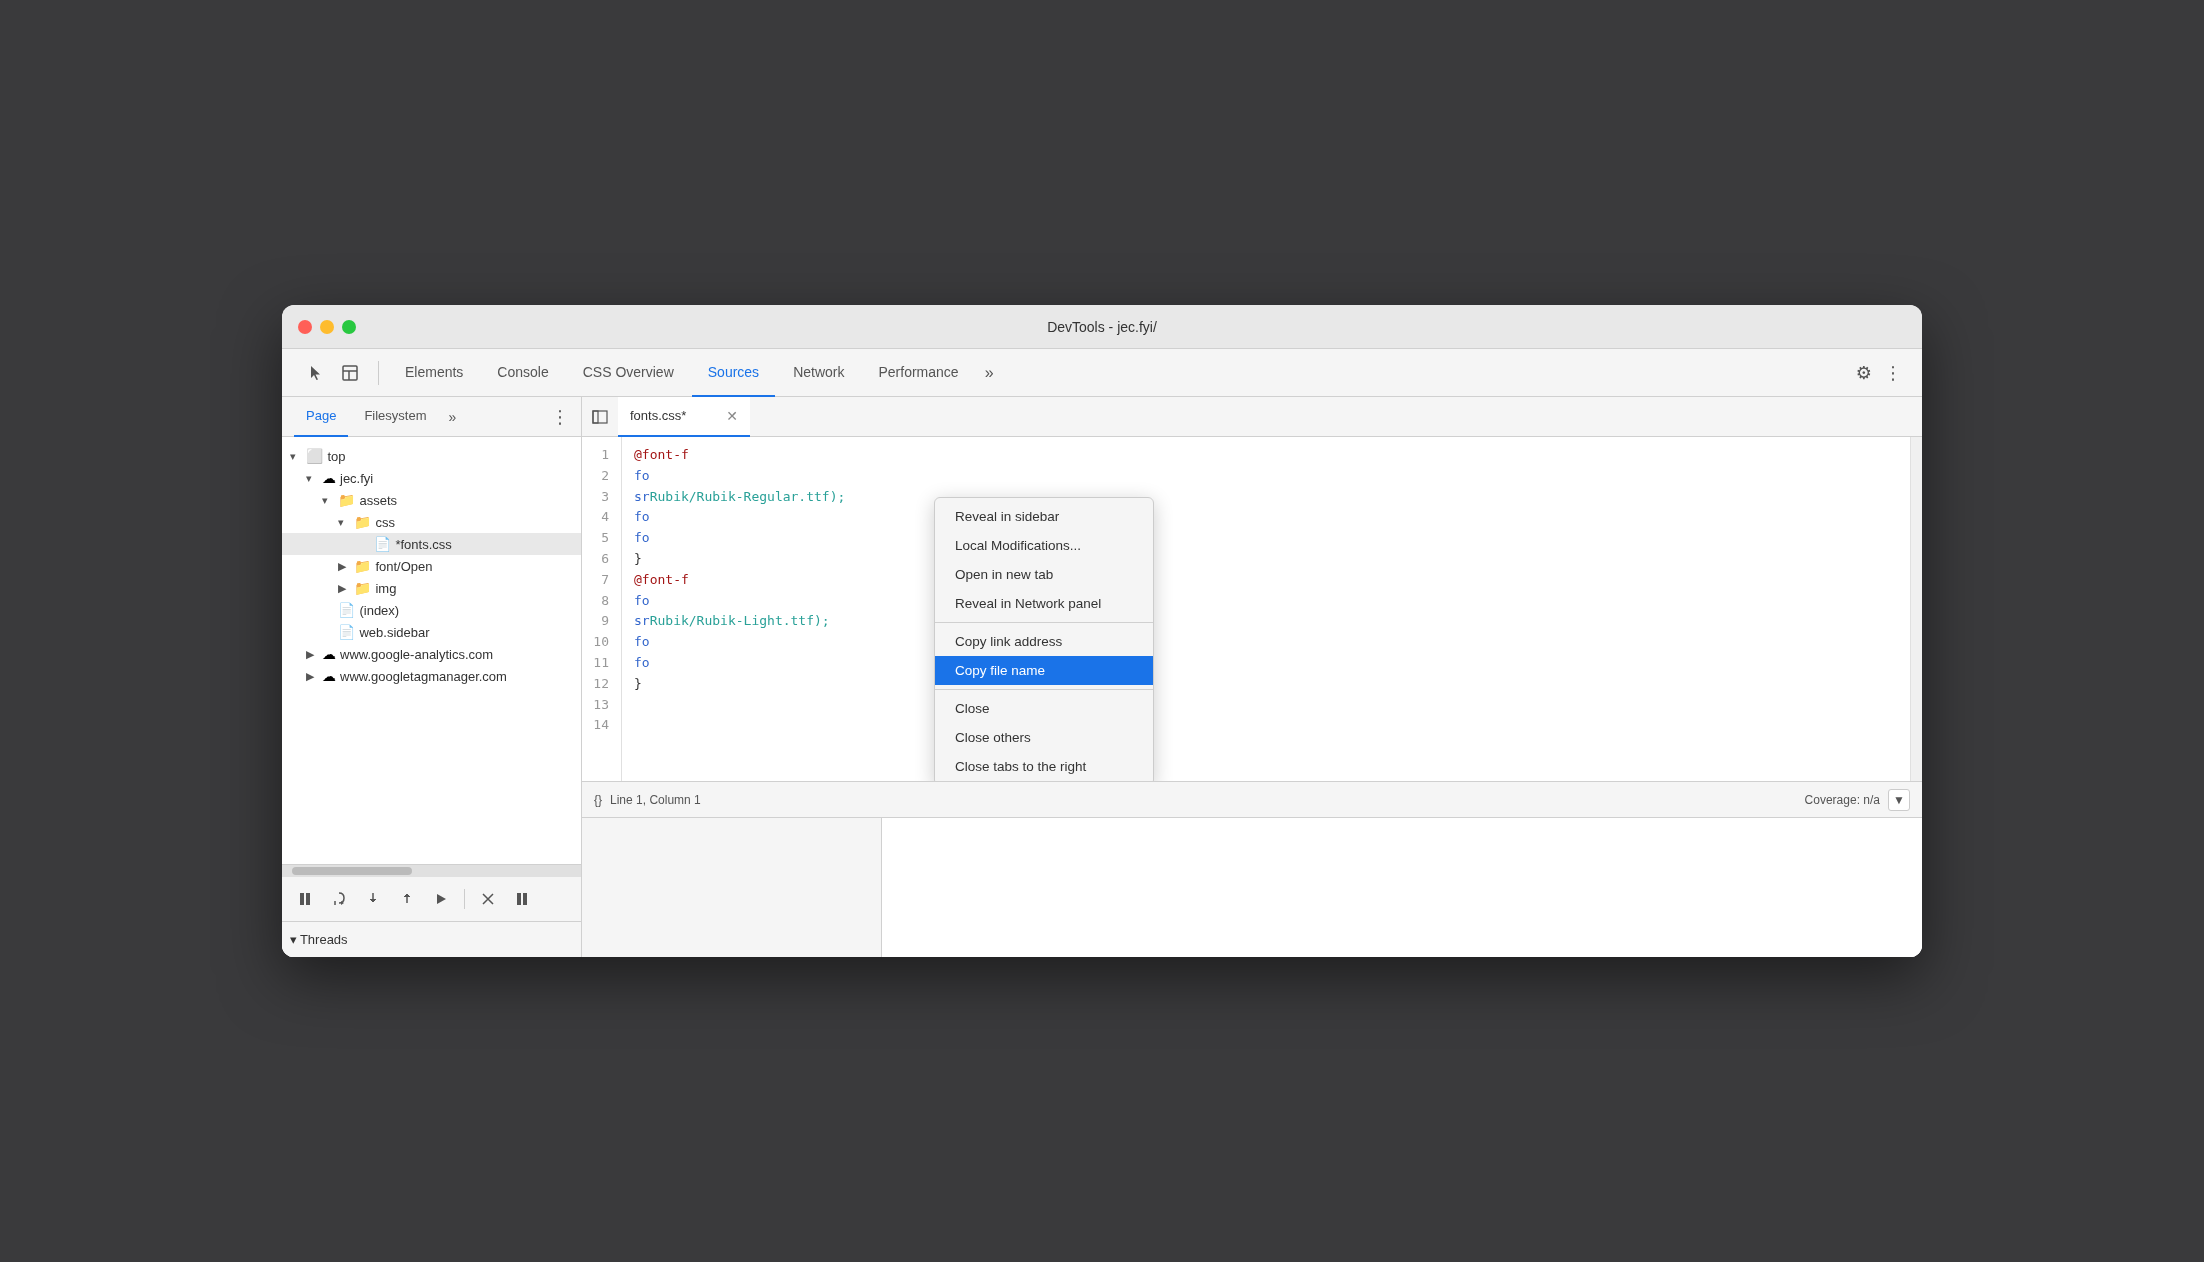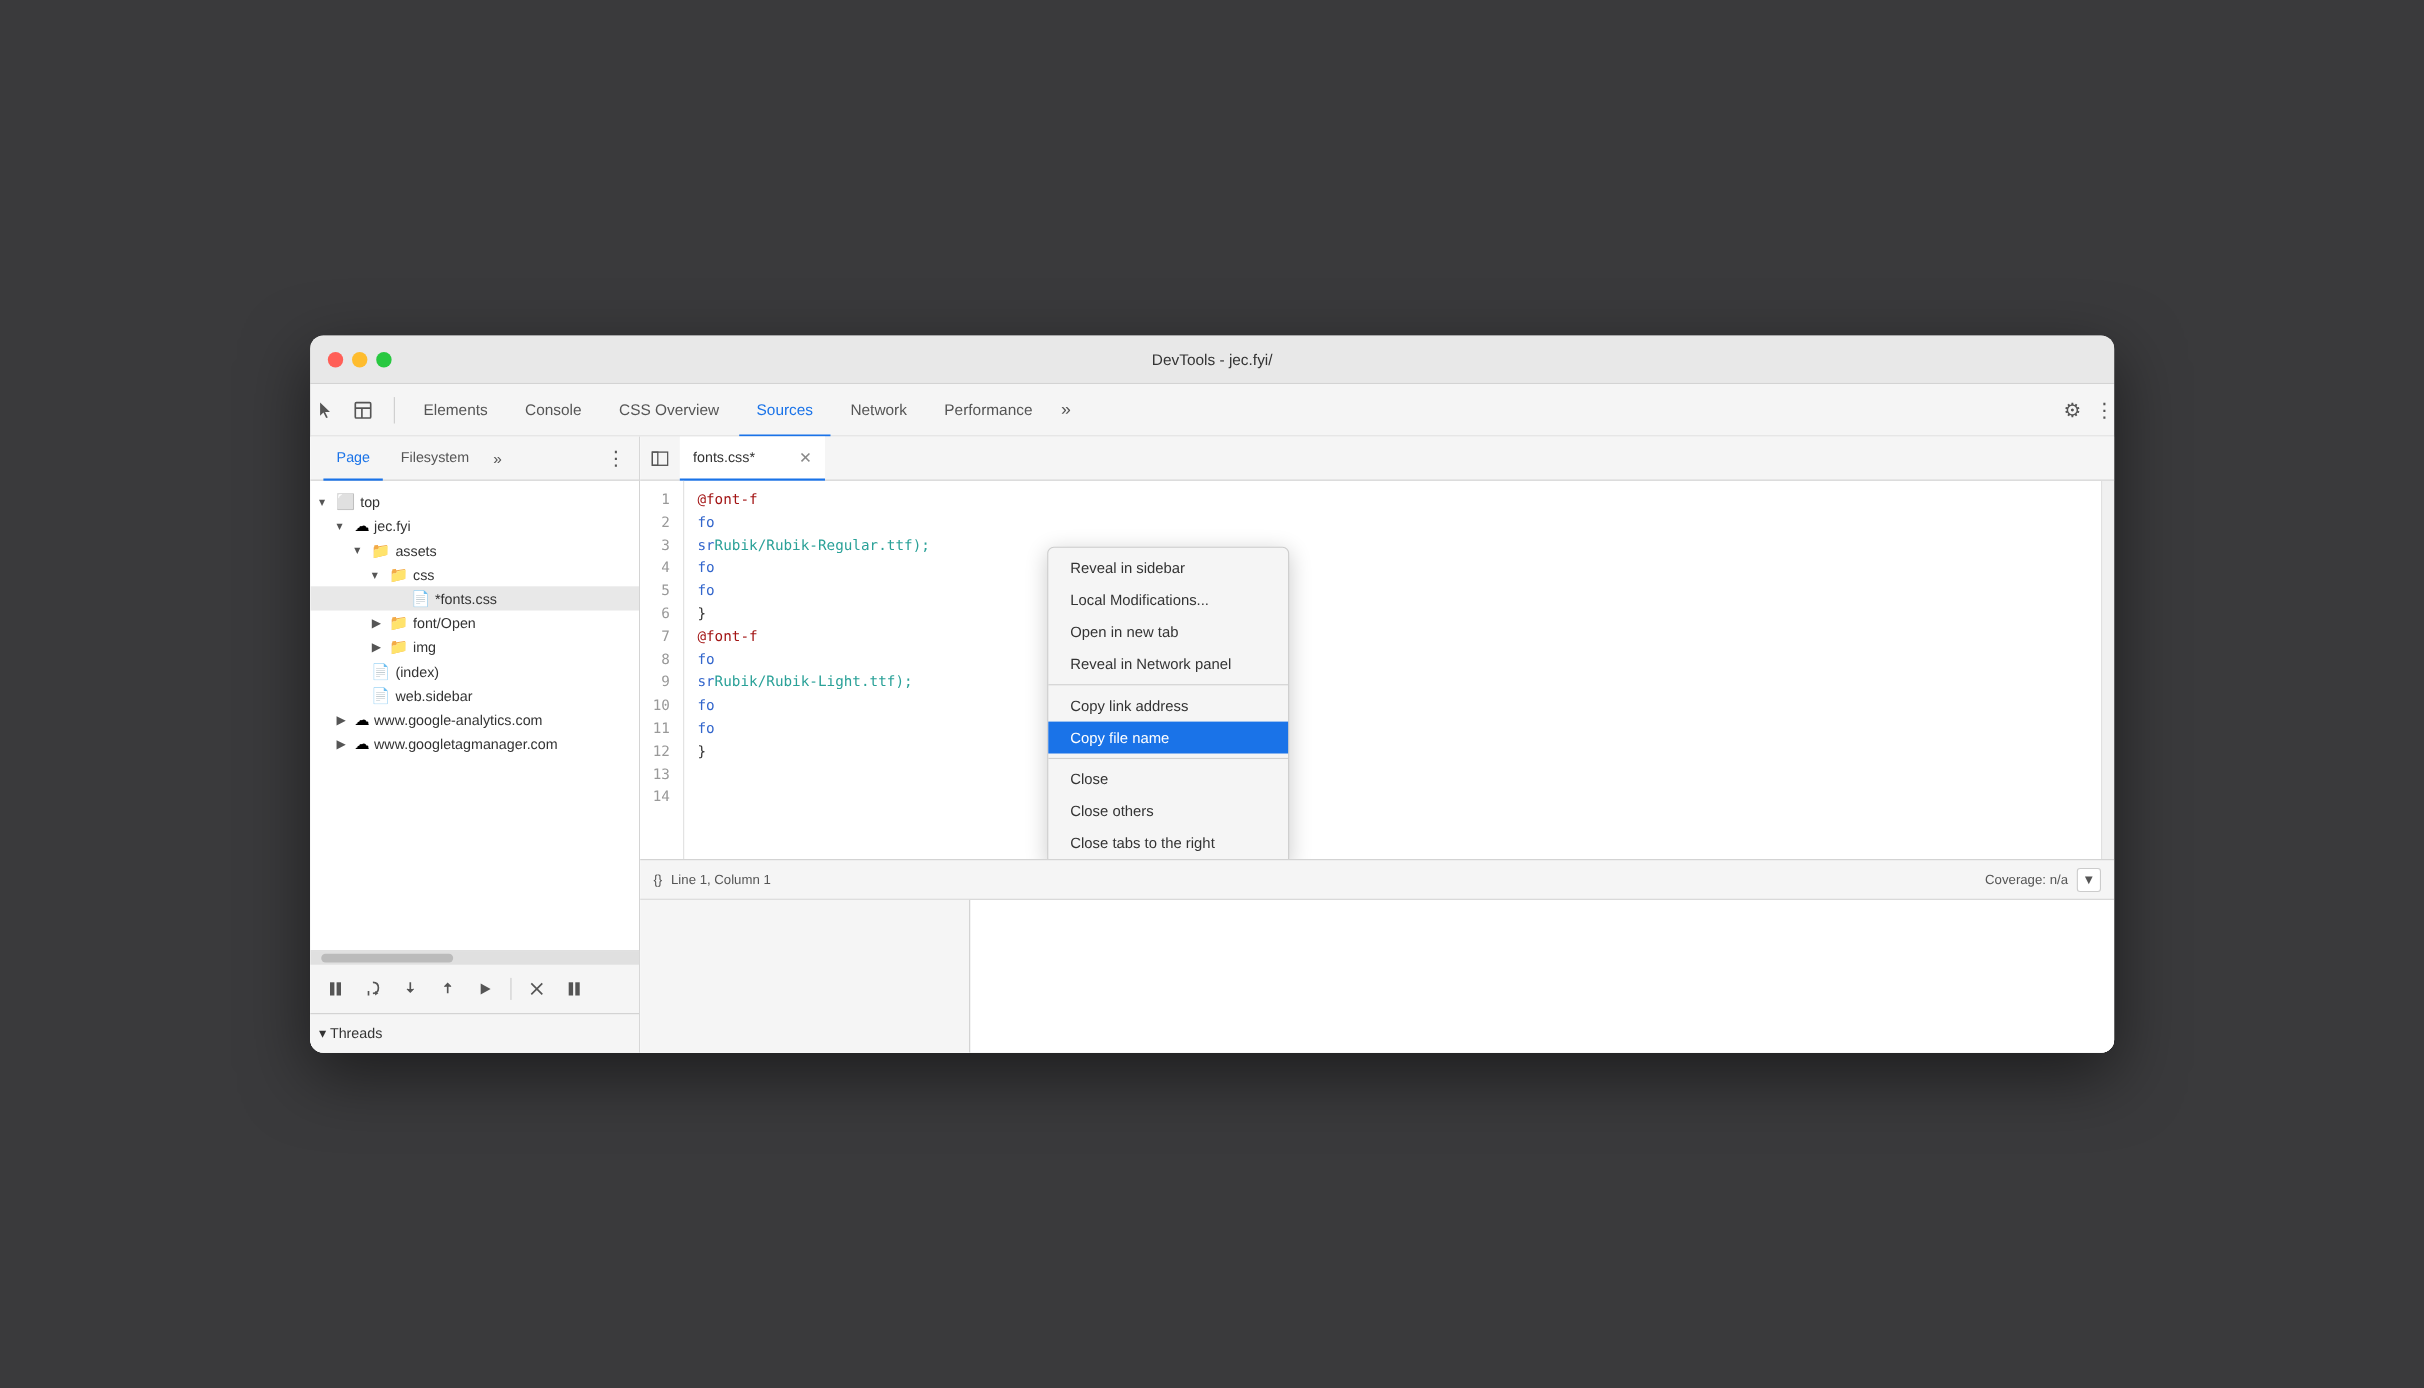--- a/index.html
+++ b/index.html
@@ -52,21 +52,21 @@
       transform: translateX(-50%);
       font-size: 14px;
       color: #333;
       font-weight: 500;
     }
     
     .tab-bar {
       background: #f5f5f5;
       display: flex;
       align-items: center;
-      padding: 0 0;
+      padding: 0 20px;
       height: 48px;
       border-bottom: 1px solid #d0d0d0;
       gap: 2px;
     }
     .tab-bar-icon {
       width: 28px;
       height: 28px;
       display: flex;
       align-items: center;
       justify-content: center;
@@ -406,21 +406,21 @@
     
     .vscrollbar {
       width: 12px;
       background: #f0f0f0;
       border-left: 1px solid #e0e0e0;
       flex-shrink: 0;
     }
     
     .context-menu {
       position: absolute;
-      left: 370px;
+      left: 352px;
       top: 60px;
       background: #f5f5f5;
       border: 1px solid #ccc;
       border-radius: 6px;
       box-shadow: 0 4px 20px rgba(0,0,0,0.2);
       min-width: 220px;
       z-index: 100;
       padding: 4px 0;
     }
     .context-menu-item {

